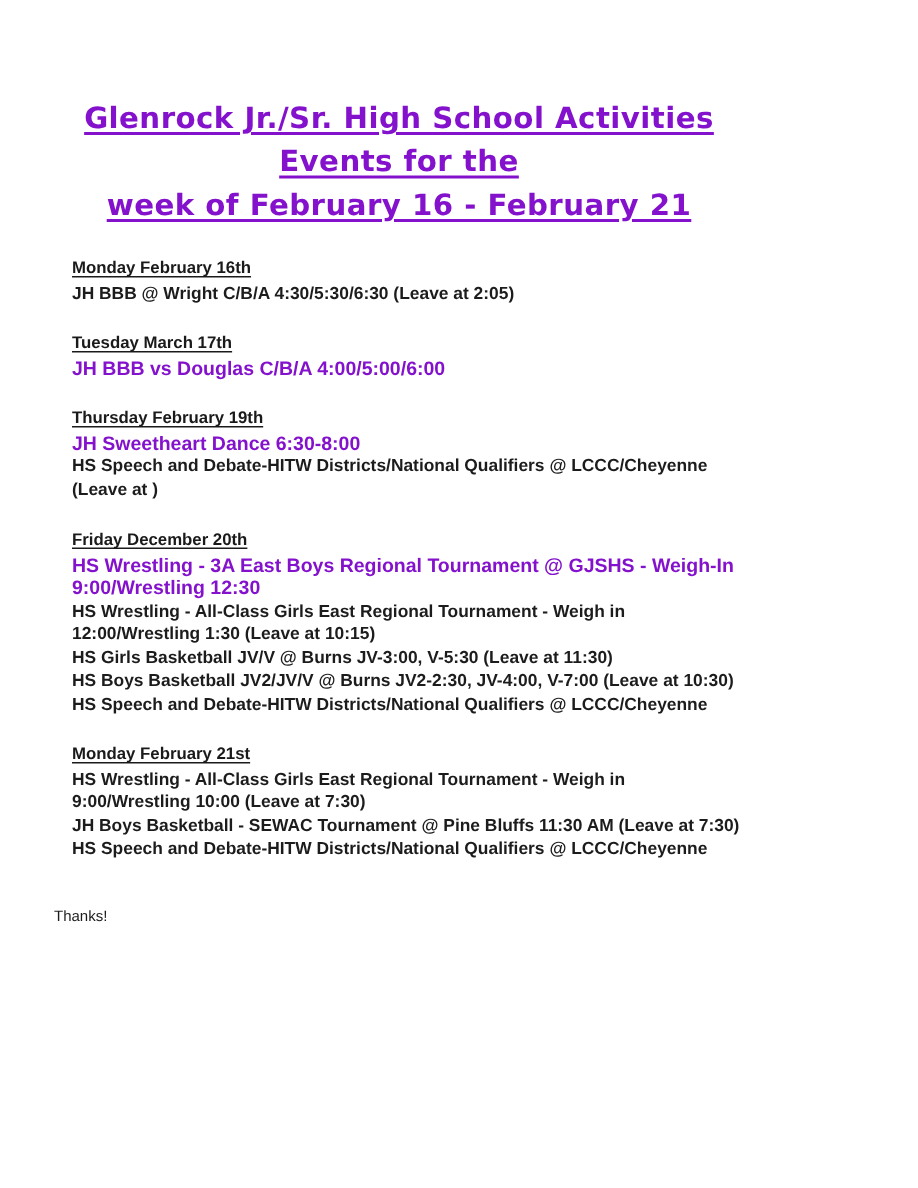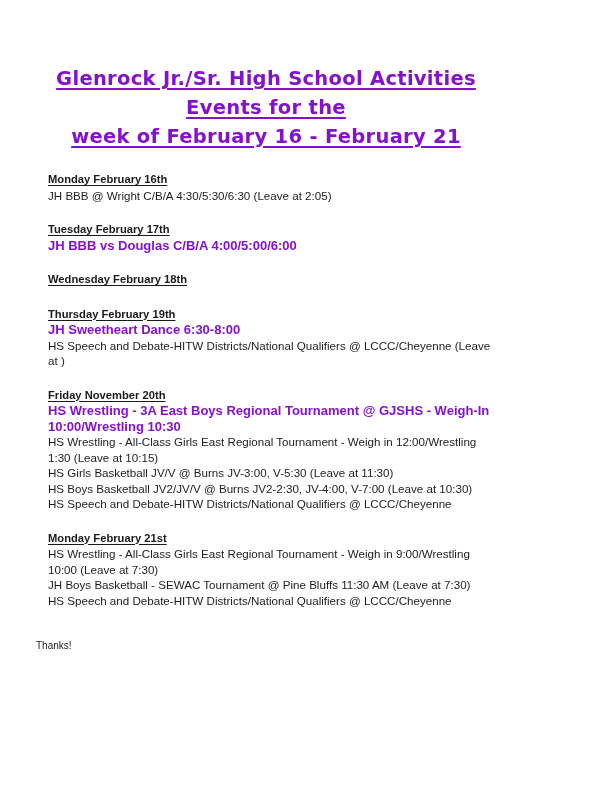--- a/index.html
+++ b/index.html
@@ -74,21 +74,21 @@
     display: inline-block;
     white-space: pre;
   }
 
   .event-line {
     font-family: "Liberation Sans", sans-serif;
     font-size: 11.6px;
     line-height: 15.5px;
     color: #1c1c1c;
     white-space: pre-wrap;
-    font-weight: normal;
+    font-weight: bold;
   }
   .event-line.hl {
     color: #8412cc;
     font-weight: bold;
     font-size: 13px;
   }
 
   .closing {
     padding: 0 36px;
     margin-top: 30px;
@@ -107,34 +107,31 @@
     <span class="title-row"><span class="tline">Glenrock Jr./Sr. High School Activities Events for the</span></span>
     <span class="title-row"><span class="tline">week of February 16 - February 21</span></span>
   </h1>
 
   <div class="content" id="schedule-body">
       <div class="day-block">
         <div><span class="day-heading">Monday February 16th</span></div>
         <div class="event-line">JH BBB @ Wright C/B/A 4:30/5:30/6:30 (Leave at 2:05)</div>
       </div>
       <div class="day-block">
-        <div><span class="day-heading">Tuesday February 17th</span></div>
+        <div><span class="day-heading">Tuesday March 17th</span></div>
         <div class="event-line hl">JH BBB vs Douglas C/B/A 4:00/5:00/6:00</div>
-      </div>
-      <div class="day-block">
-        <div><span class="day-heading">Wednesday February 18th</span></div>
       </div>
       <div class="day-block">
         <div><span class="day-heading">Thursday February 19th</span></div>
         <div class="event-line hl">JH Sweetheart Dance 6:30-8:00</div>
         <div class="event-line">HS Speech and Debate-HITW Districts/National Qualifiers @ LCCC/Cheyenne (Leave at )</div>
       </div>
       <div class="day-block">
-        <div><span class="day-heading">Friday November 20th</span></div>
-        <div class="event-line hl">HS Wrestling - 3A East Boys Regional Tournament @ GJSHS - Weigh-In 10:00/Wrestling 10:30</div>
+        <div><span class="day-heading">Friday December 20th</span></div>
+        <div class="event-line hl">HS Wrestling - 3A East Boys Regional Tournament @ GJSHS - Weigh-In 9:00/Wrestling 12:30</div>
         <div class="event-line">HS Wrestling - All-Class Girls East Regional Tournament - Weigh in 12:00/Wrestling 1:30 (Leave at 10:15)</div>
         <div class="event-line">HS Girls Basketball JV/V @ Burns JV-3:00, V-5:30 (Leave at 11:30)</div>
         <div class="event-line">HS Boys Basketball JV2/JV/V @ Burns JV2-2:30, JV-4:00, V-7:00 (Leave at 10:30)</div>
         <div class="event-line">HS Speech and Debate-HITW Districts/National Qualifiers @ LCCC/Cheyenne</div>
       </div>
       <div class="day-block last">
         <div><span class="day-heading">Monday February 21st</span></div>
         <div class="event-line">HS Wrestling - All-Class Girls East Regional Tournament - Weigh in 9:00/Wrestling 10:00 (Leave at 7:30)</div>
         <div class="event-line">JH Boys Basketball - SEWAC Tournament @ Pine Bluffs 11:30 AM (Leave at 7:30)</div>
         <div class="event-line">HS Speech and Debate-HITW Districts/National Qualifiers @ LCCC/Cheyenne</div>

